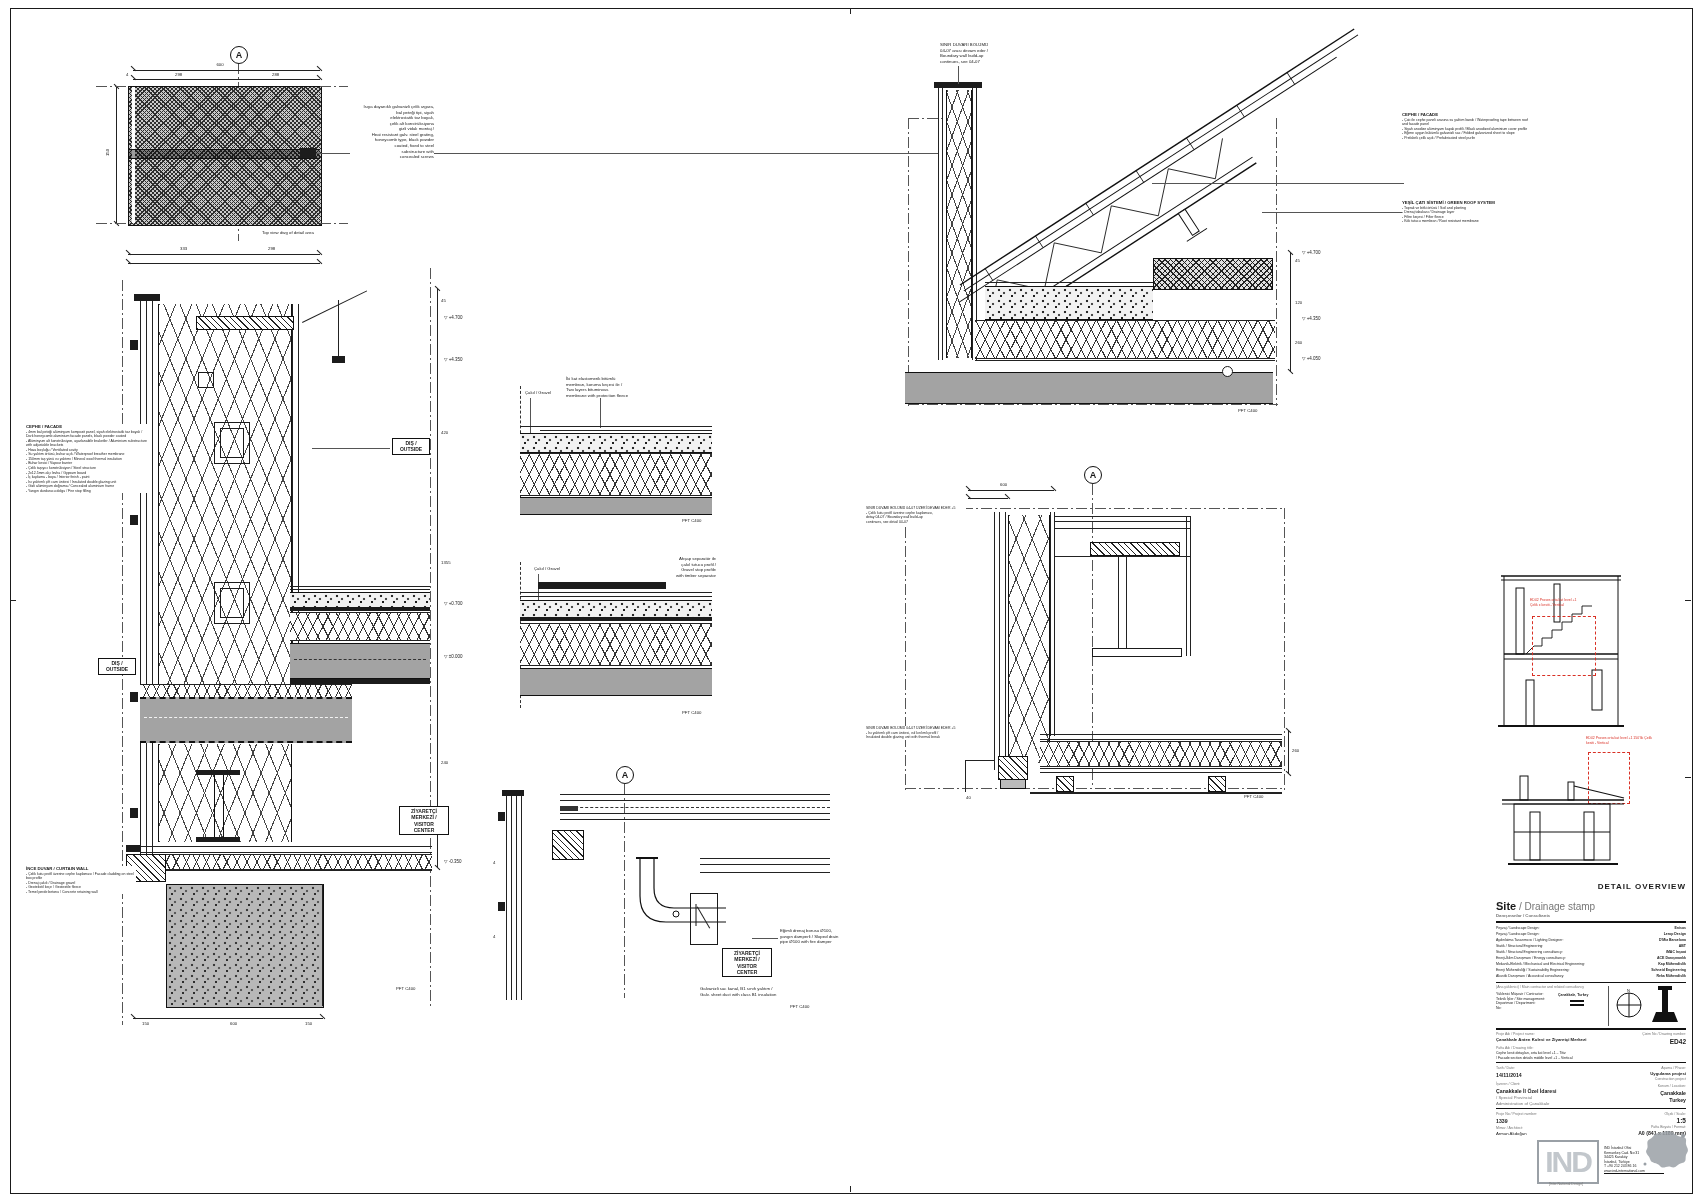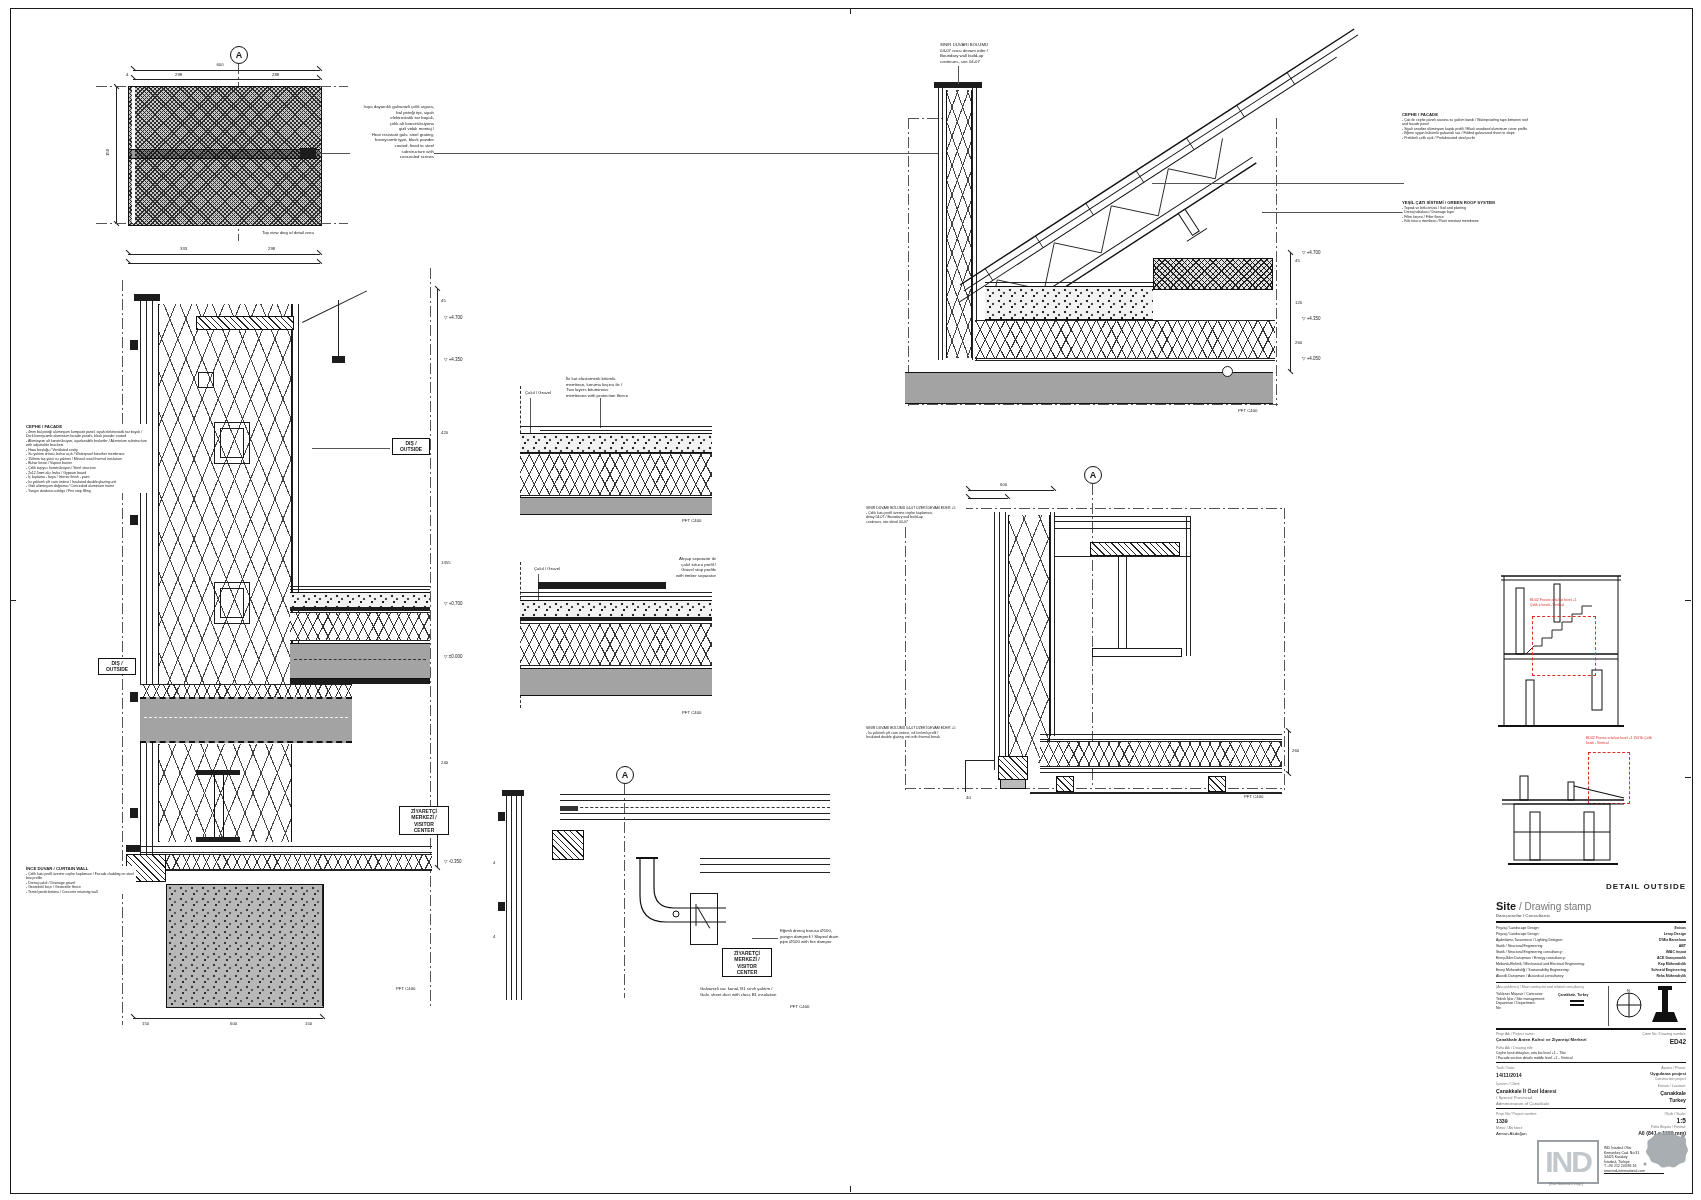--- a/index.html
+++ b/index.html
@@ -426,25 +426,25 @@
       <rect x="14" y="62" width="96" height="56"></rect>
       <line x1="14" y1="90" x2="110" y2="90"></line>
       <rect x="20" y="34" width="8" height="24"></rect>
       <rect x="68" y="40" width="6" height="18"></rect>
       <polyline points="74,44 124,56" stroke-width="1.2"></polyline>
       <line x1="8" y1="122" x2="118" y2="122" stroke-width="1.8"></line>
       <rect x="30" y="70" width="10" height="48"></rect>
       <rect x="84" y="70" width="10" height="48"></rect>
     </g>
   </svg>
-  <div class="a t7 bold tr" style="left:1560px;top:882px;width:126px;letter-spacing:1px">DETAIL OUTSIDE</div>
+  <div class="a t7 bold tr" style="left:1560px;top:882px;width:126px;letter-spacing:1px">DETAIL OVERVIEW</div>
 
   <div class="a" style="left:1496px;top:896px;width:190px;height:290px">
     <div class="a" style="left:0;top:0">
-      <span class="bold" style="font-size:11px">Site</span><span class="gray" style="font-size:10px"> / Drawing stamp</span>
+      <span class="bold" style="font-size:11px">Site</span><span class="gray" style="font-size:10px"> / Drainage stamp</span>
     </div>
     <div class="a t4 bold gray" style="left:0;top:17px">Danışmanlar / Consultants</div>
     <div class="a" style="left:0;top:25px;width:190px;height:2px;background:#111"></div>
 
     <div class="a t3" style="left:0;top:30px;width:128px"><span>Peyzaj / Landscape Design:</span></div>
     <div class="a t3 bold tr" style="left:128px;top:30px;width:62px">Enisos</div>
     <div class="a t3" style="left:0;top:36px;width:128px"><span>Peyzaj / Landscape Design:</span></div>
     <div class="a t3 bold tr" style="left:128px;top:36px;width:62px">Lerop Design</div>
     <div class="a t3" style="left:0;top:42px;width:128px"><span>Aydınlatma Tasarımcısı / Lighting Designer:</span></div>
     <div class="a t3 bold tr" style="left:128px;top:42px;width:62px">D'Mia Barcelona</div>

